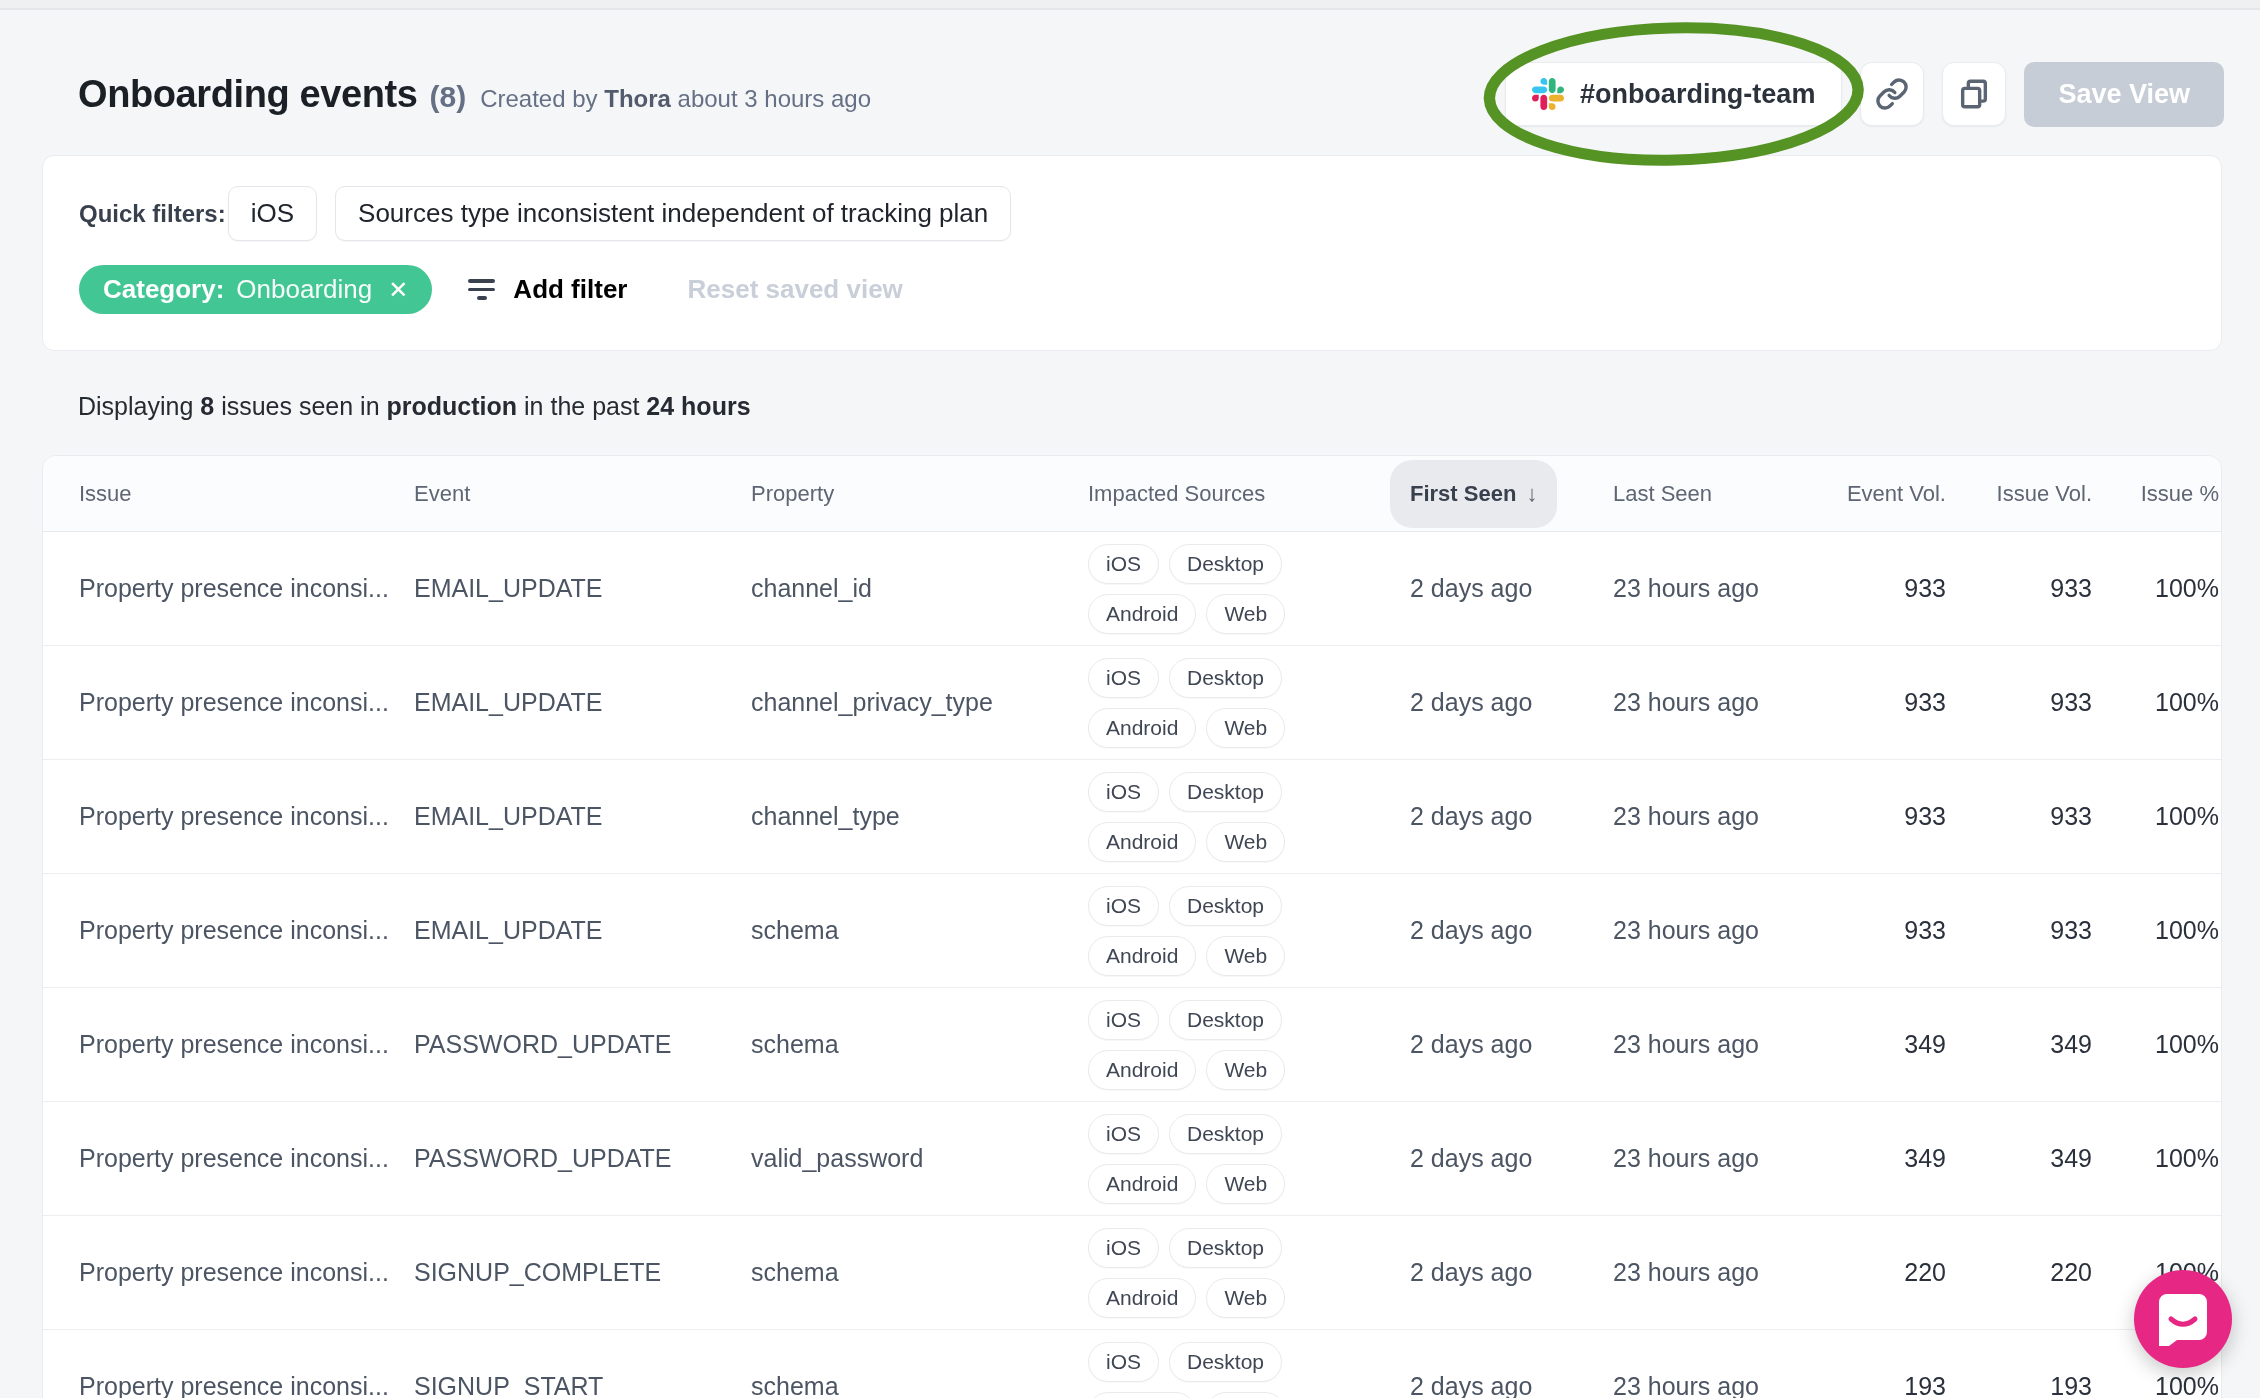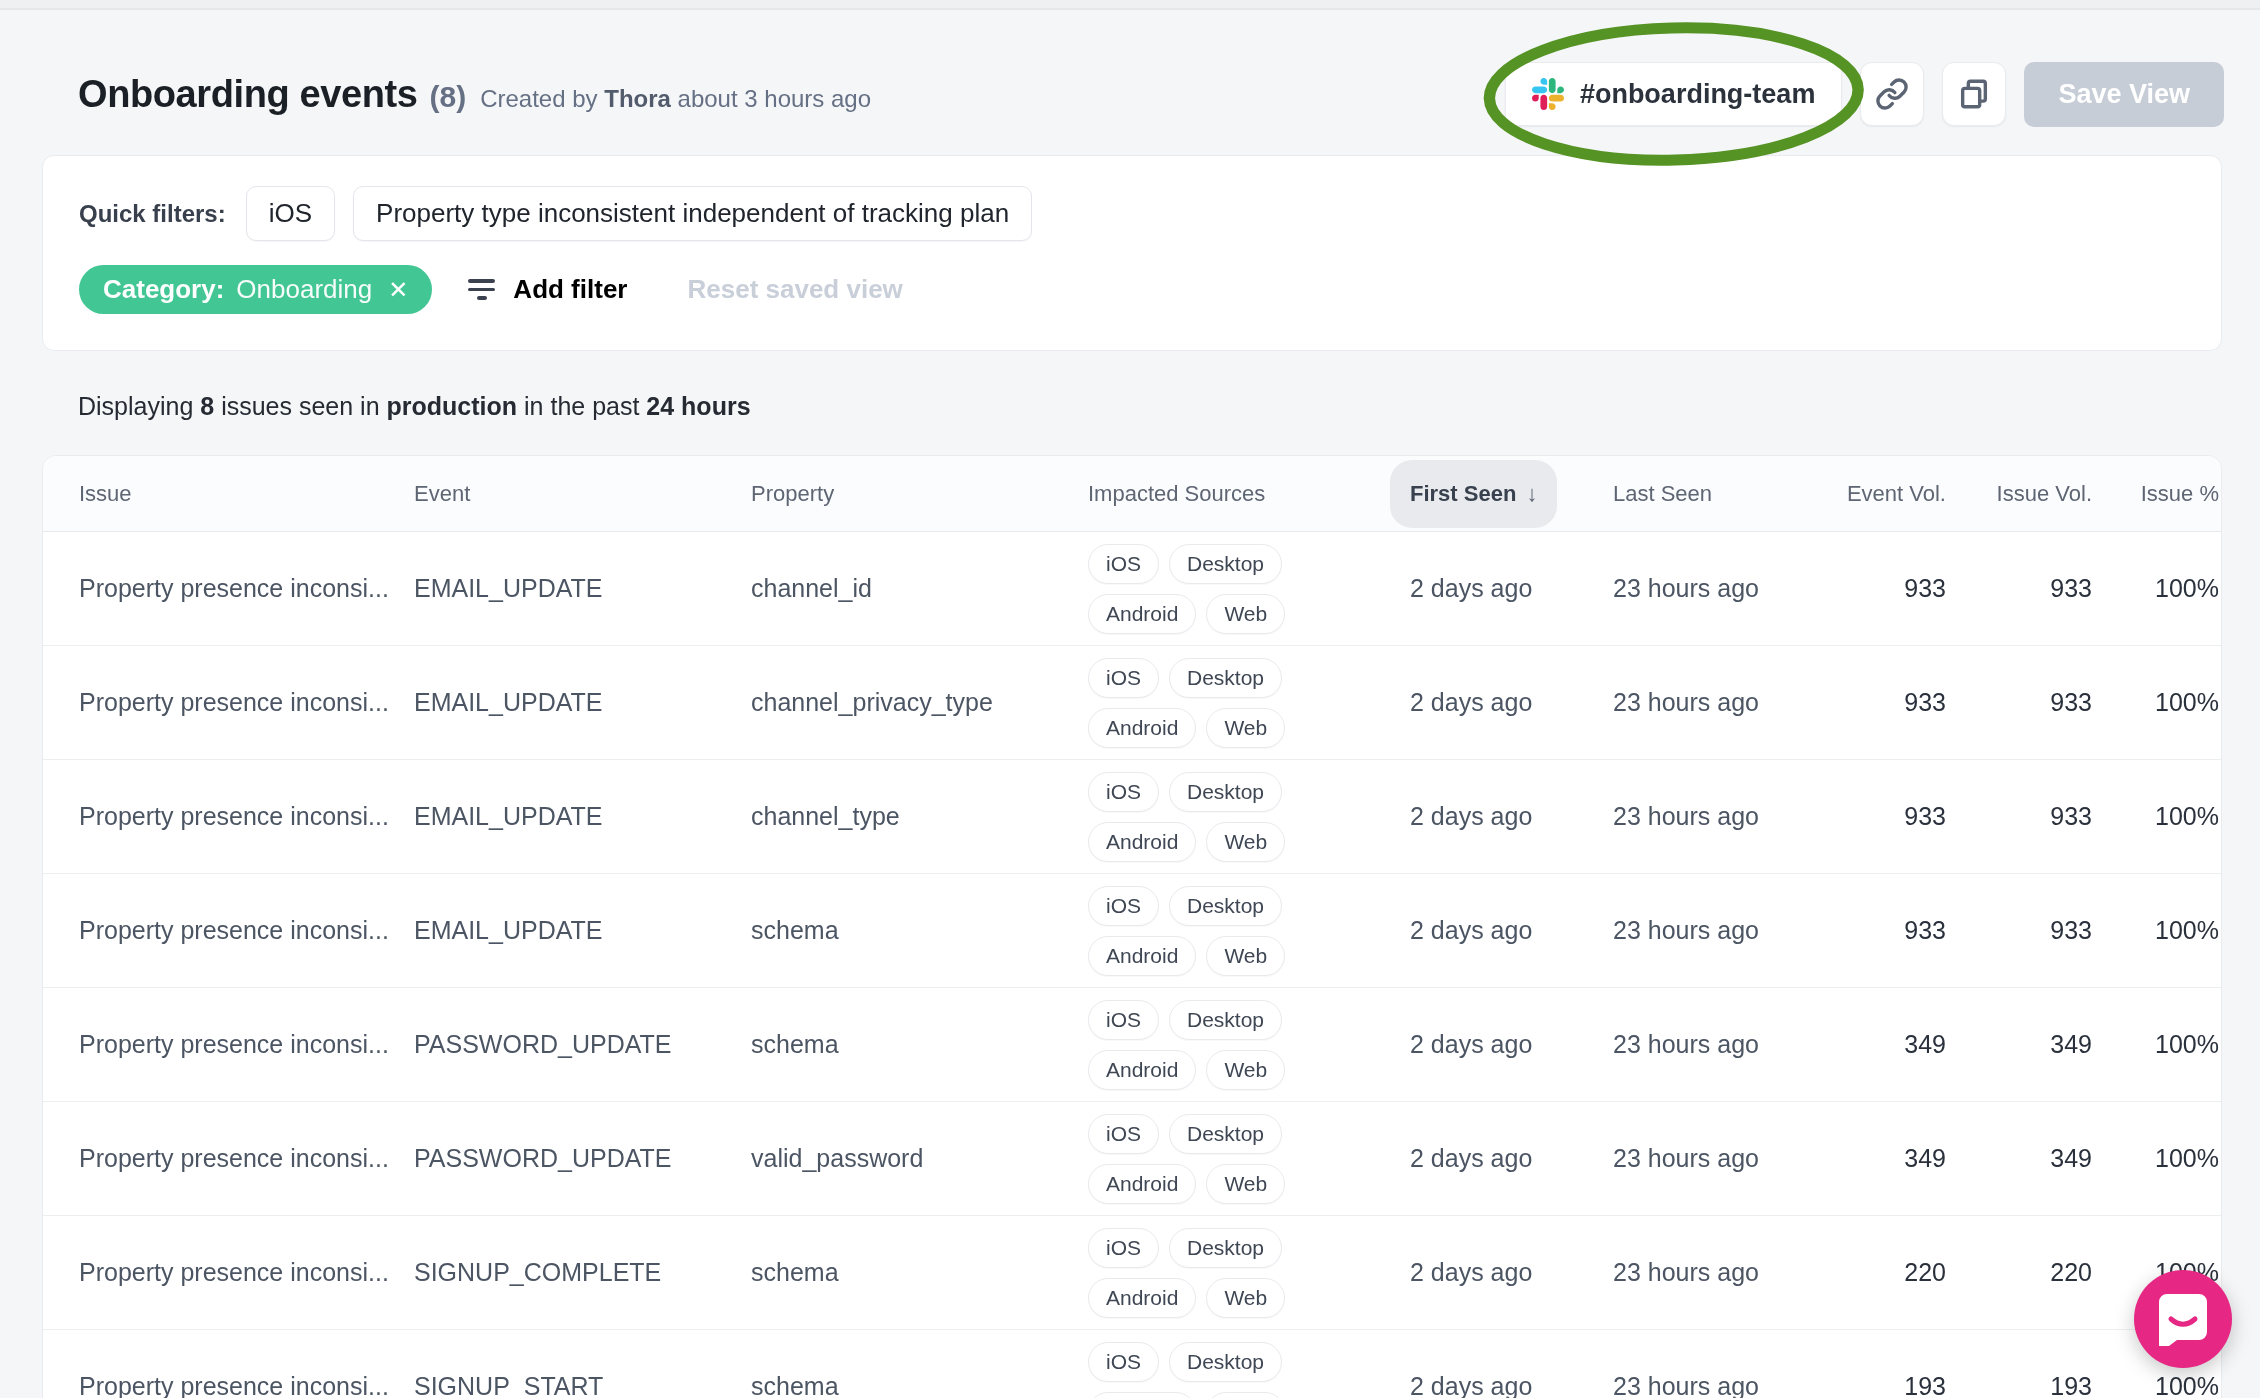--- a/index.html
+++ b/index.html
@@ -37,21 +37,21 @@
   .icon-btn svg { width:34px; height:34px; stroke:#5b6472; fill:none;
     stroke-width:2.4; stroke-linecap:round; stroke-linejoin:round; }
   .save-btn { background:var(--save-view-bg,#c7cdd6); color:#fff; border:none;
     border-radius:10px; padding:17px 34px; font-family:inherit; font-size:27px;
     font-weight:700; cursor:default; }
 
   
   .filter-card { position:absolute; left:42px; top:155px; width:2180px; height:196px;
     background:#fff; border:1px solid #e9ebee; border-radius:12px;
     padding:30px 36px 26px; }
-  .qf-row { display:flex; align-items:center; gap:18px; }
+  .qf-row { display:flex; align-items:center; }
   .qf-label { font-size:24px; font-weight:700; color:#39404d; margin-right:2px; }
   .qf-chip { background:#fff; border:1px solid #e3e6ea; border-radius:10px;
     padding:11px 22px; font-family:inherit; font-size:26px; color:#20252d;
     box-shadow:0 1px 1px rgba(16,24,40,.04); cursor:pointer; white-space:nowrap; }
   .af-row { display:flex; align-items:center; margin-top:24px; }
   .cat-chip { display:flex; align-items:center; gap:12px;
     background:var(--accent-green,#42c794); border-radius:26px; padding:9px 24px;
     font-size:26px; color:#fff; cursor:pointer; }
   .cat-chip .k { font-weight:700; }
   .cat-chip .v { font-weight:400; opacity:.95; }
@@ -147,21 +147,21 @@
 
     <button class="save-btn">Save View</button>
   </div>
 </div>
 
 <div class="filter-card">
   <div class="qf-row">
     <span class="qf-label">Quick filters:</span>
     <div class="qf-row" style="gap:18px;">
         <button class="qf-chip">iOS</button>
-        <button class="qf-chip">Property type inconsistent independent of tracking plan</button>
+        <button class="qf-chip">Sources type inconsistent independent of tracking plan</button>
       </div>
   </div>
   <div class="af-row">
     <div class="cat-chip">
       <span class="k">Category:</span>
       <span class="v">Onboarding</span>
       <span class="x">✕</span>
     </div>
     <button class="add-filter">
       <span class="filter-icon">

